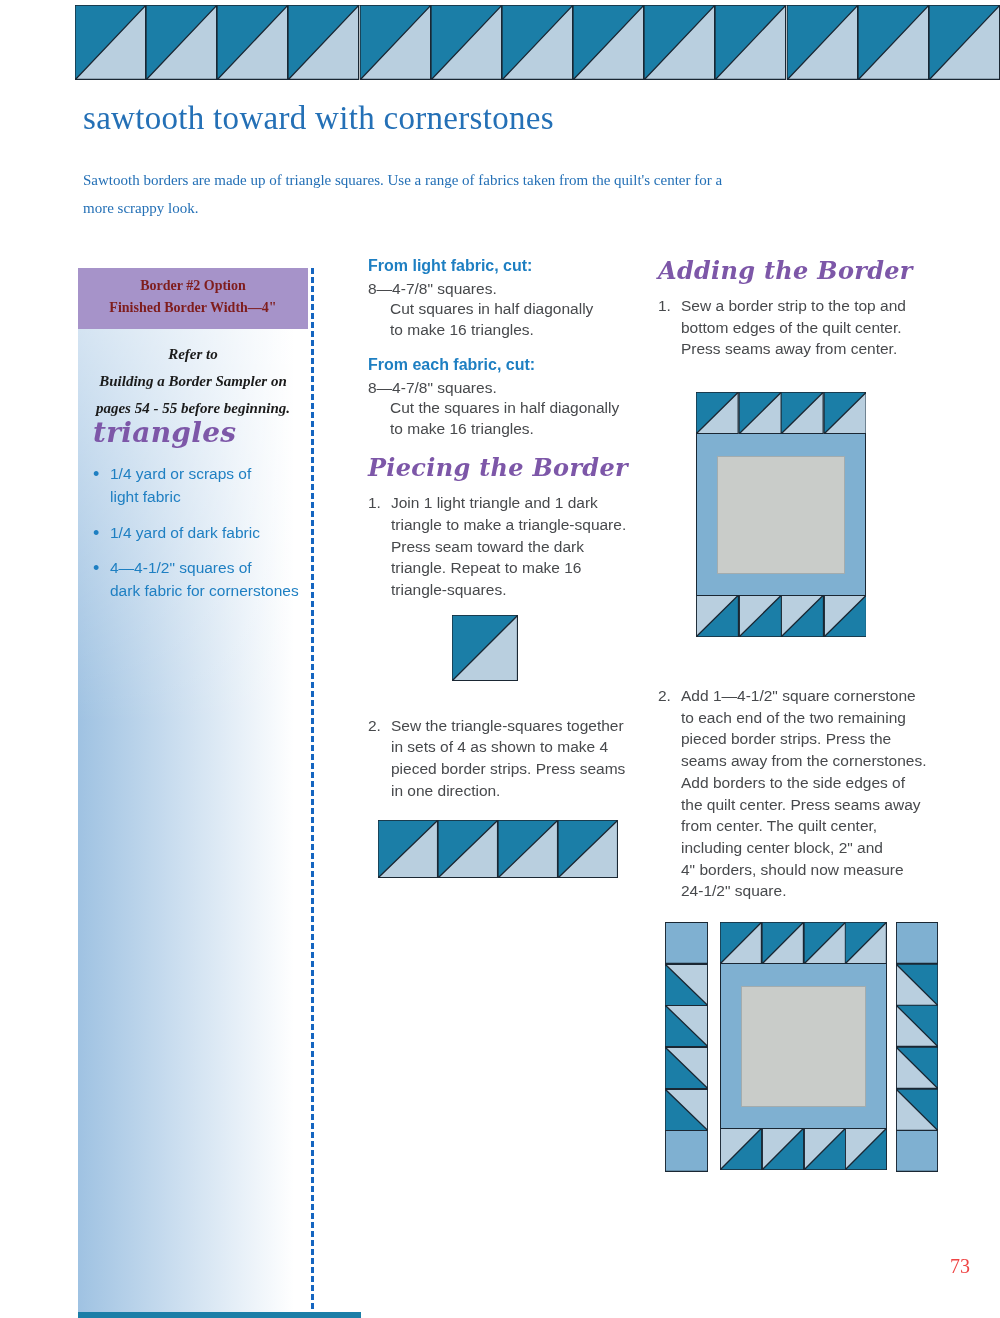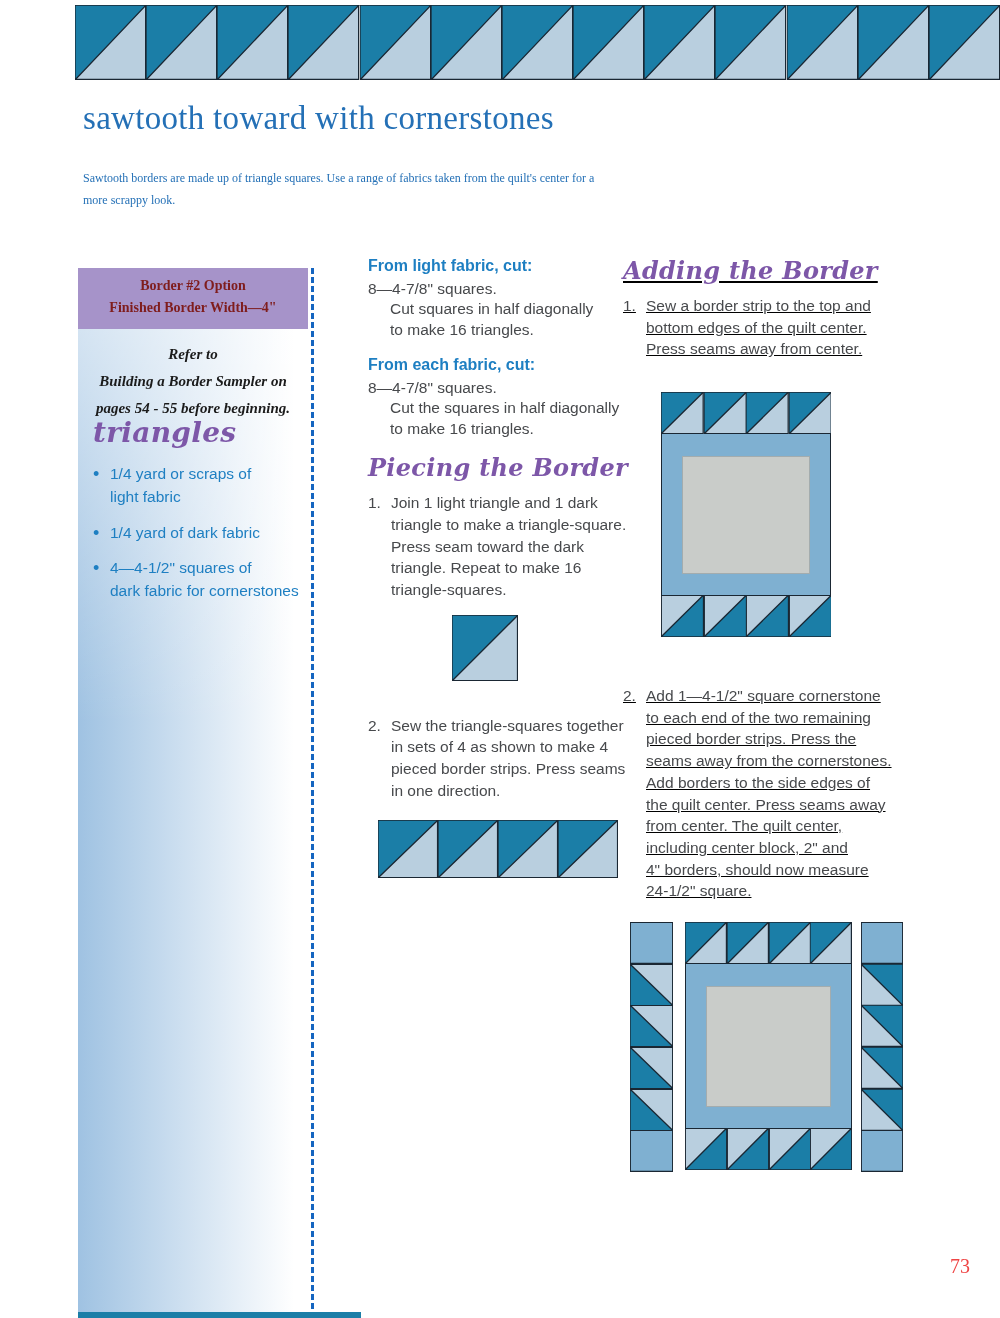--- a/index.html
+++ b/index.html
@@ -6,21 +6,21 @@
   #page{position:relative;width:1000px;height:1318px;background:#fff;overflow:hidden;
         font-family:"Liberation Sans",sans-serif;}
 
   
   .banner{position:absolute;left:75px;top:5px;width:925px;height:75px;}
 
   
   .title{position:absolute;left:83px;top:100px;margin:0;font-family:"Liberation Serif",serif;
          font-weight:normal;font-size:33px;color:var(--title-blue);letter-spacing:.3px;}
   .intro{position:absolute;left:83px;top:167px;width:900px;margin:0;
-         font-family:"Liberation Serif",serif;font-size:12px;line-height:1.85;
+         font-family:"Liberation Serif",serif;font-size:15px;line-height:1.85;
          color:var(--title-blue);white-space:pre-line;}
 
   
   .sb-header{position:absolute;left:78px;top:268px;width:230px;height:61px;box-sizing:border-box;
              background:var(--purple-bg);color:#7f1d1d;font-family:"Liberation Serif",serif;
              font-weight:bold;font-size:14px;line-height:1.55;text-align:center;
              padding-top:7px;white-space:pre-line;}
   .sb-panel{position:absolute;left:78px;top:329px;width:230px;height:984px;
             background:linear-gradient(to bottom,rgba(255,255,255,.55),rgba(255,255,255,0) 40%),
                        linear-gradient(to right,#9fc2e2,#ffffff 94%);}
@@ -35,21 +35,21 @@
   .sb-list{position:absolute;left:93px;top:462px;width:210px;margin:0;padding:0;list-style:none;}
   .sb-list li{position:relative;padding-left:17px;margin-bottom:12px;color:var(--blue-text);
               font-size:15.5px;line-height:1.5;}
   .sb-list li::before{content:"\2022";position:absolute;left:0;top:-1px;color:var(--blue-text);
               font-size:18px;}
   .sb-list li span{white-space:pre-line;}
 
   
   .col{position:absolute;top:256px;}
   .col.mid{left:368px;width:262px;}
-  .col.right{left:623px;width:298px;text-decoration:underline;}
+  .col.right{left:658px;width:298px;}
   .blue-label{color:var(--blue-text);font-weight:bold;font-size:16px;line-height:1.3;margin-bottom:2px;}
   .body-line{color:var(--body-text);font-size:15.5px;line-height:1.32;white-space:pre-line;}
   .indent{margin-left:22px;}
   .mt{margin-top:15px;}
   .h-mt{margin-top:14px;}
   .step{display:flex;color:var(--body-text);font-size:15.5px;line-height:1.4;}
   .step-no{width:23px;flex:none;}
   .step-text{white-space:pre-line;flex:1;}
   .mt3{margin-top:34px;}
   .mt4{margin-top:48px;}

